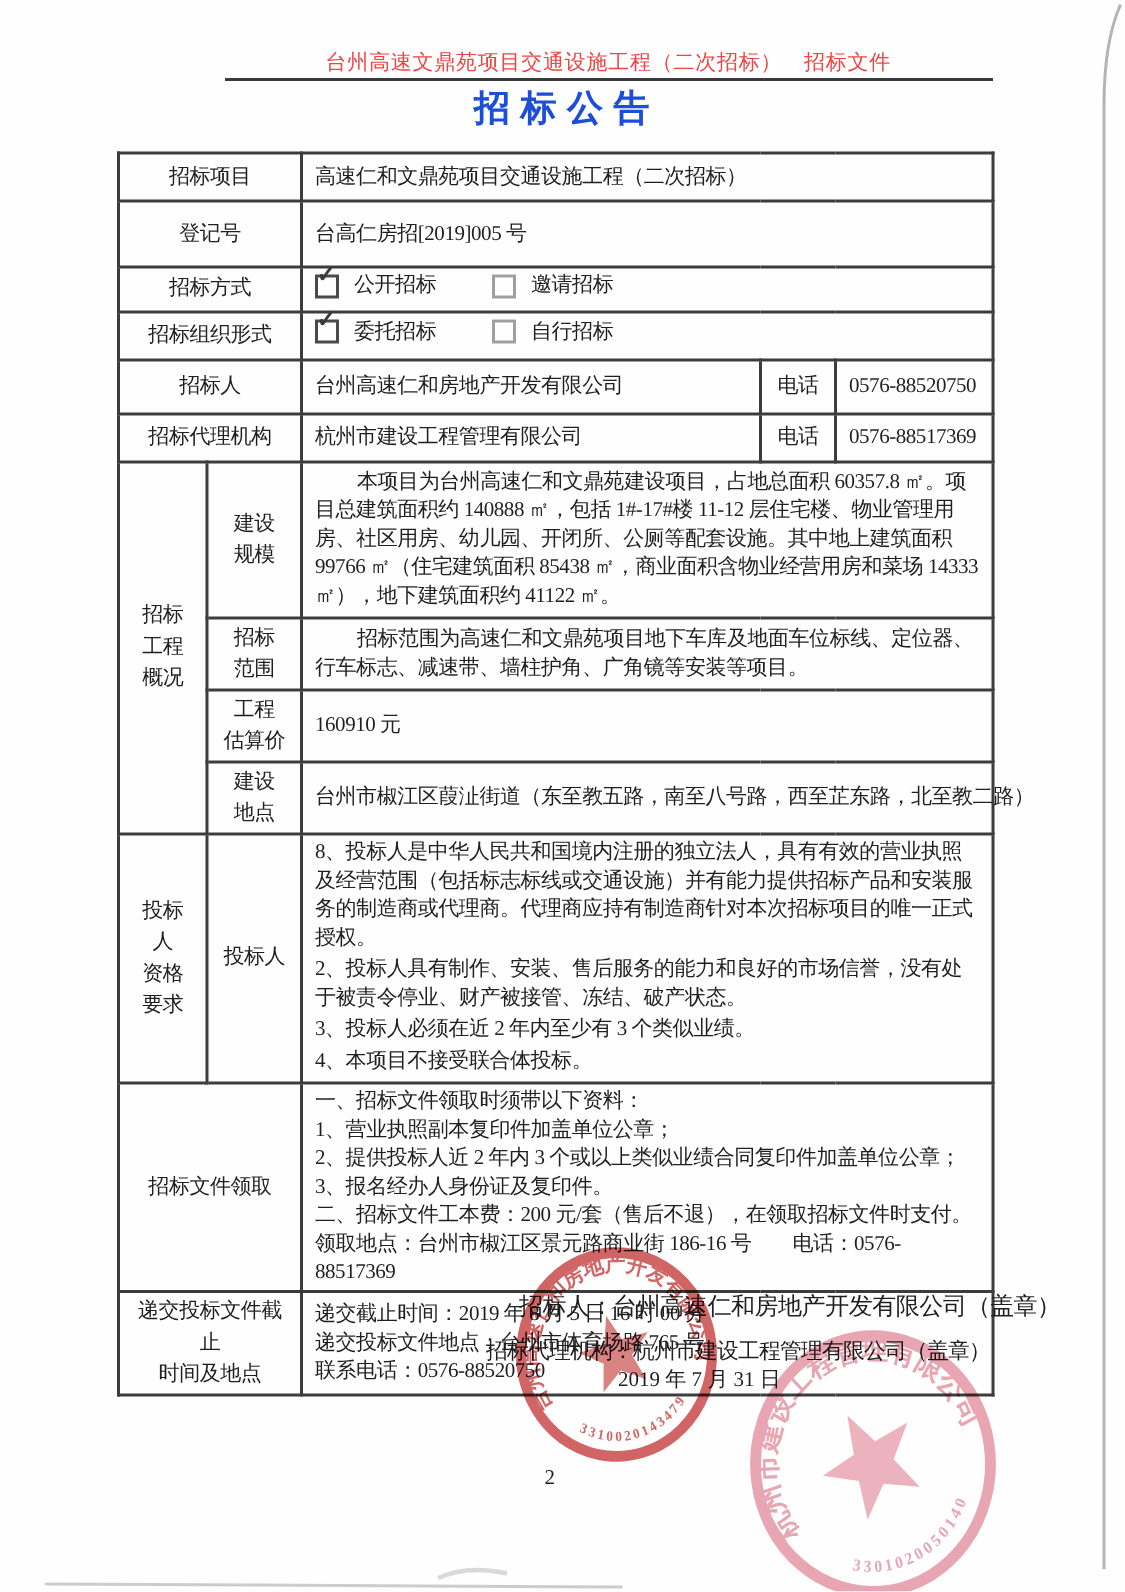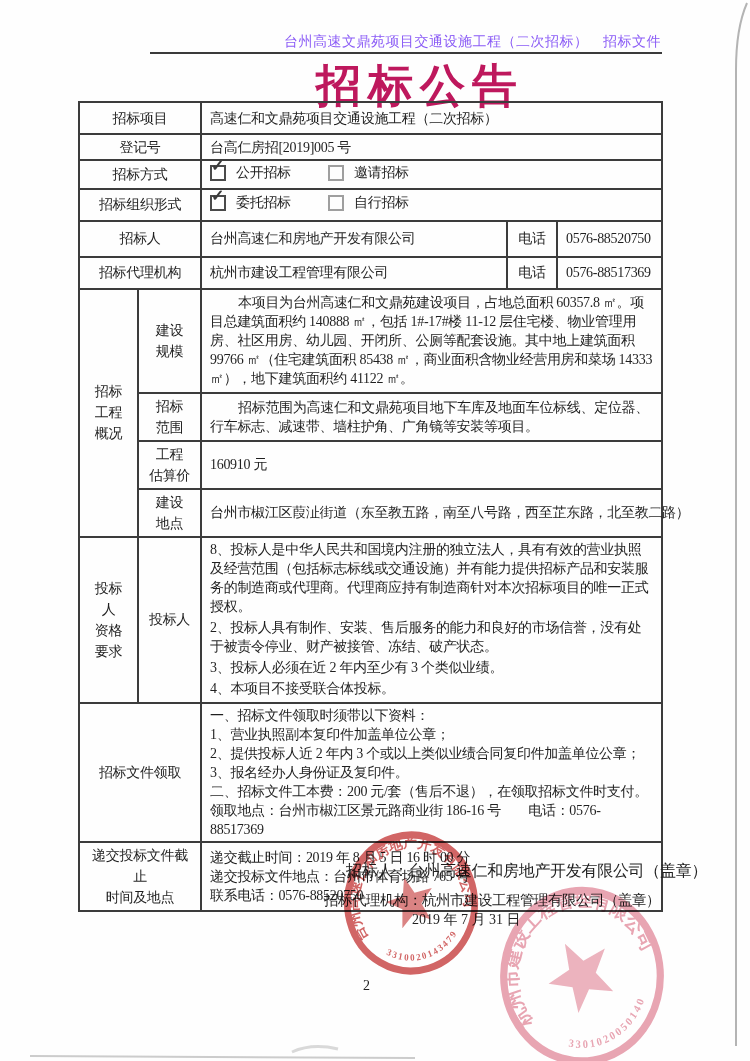--- a/index.html
+++ b/index.html
@@ -1,23 +1,23 @@
 <!DOCTYPE html>
 <html><head>
 <meta charset="utf-8">
 <style>
   html,body{margin:0;padding:0;background:#ffffff;}
   .page{position:relative;width:750px;height:1061px;background:#fefefe;overflow:hidden;
         font-family:"Liberation Serif","DejaVu Serif",serif;color:#1f1f1f;}
   
-  .doc-header{position:absolute;top:33px;left:150px;width:511px;text-align:right;
-              font-size:14px;letter-spacing:0.5px;color:#8b5cf6;white-space:nowrap;}
+  .doc-header{position:absolute;top:33px;left:150px;width:511px;text-align:center;
+              font-size:14px;letter-spacing:0.5px;color:#ef4444;white-space:nowrap;}
   .header-rule{position:absolute;top:52px;left:150px;width:512px;height:2px;background:#3a3a3a;}
   .doc-title{position:absolute;top:56px;left:316px;font-family:"Liberation Sans","DejaVu Sans",sans-serif;
-             font-weight:bold;font-size:45px;letter-spacing:7px;color:#be185d;white-space:nowrap;}
+             font-weight:bold;font-size:24px;letter-spacing:7px;color:#1d4ed8;white-space:nowrap;}
   
   table.main{position:absolute;top:101px;left:78px;width:583px;border-collapse:collapse;table-layout:fixed;}
   table.main td{border:2px solid #3c3c3c;font-size:14px;letter-spacing:-0.3px;line-height:19px;
                 padding:2px 8px;vertical-align:middle;}
   td.lab{text-align:center;padding:2px 2px;font-size:14.5px;letter-spacing:0;}
   td.lab div{line-height:21px;}
   td.con{padding-left:12px;}
   td.para{text-indent:2em;line-height:20px;padding:4px 8px;}
   td.items{padding:4px 8px;line-height:20.5px;vertical-align:top;}
   td.items p{margin:0 0 2px 0;}
@@ -58,21 +58,21 @@
         <col style="width:63px">
         <col style="width:306px">
         <col style="width:50px">
         <col style="width:105px">
     </colgroup>
     <tbody>
         <tr style="height:32px">
       <td class="lab" colspan="2">招标项目</td>
       <td class="con" colspan="3">高速仁和文鼎苑项目交通设施工程（二次招标）</td>
     </tr>
-    <tr style="height:26px">
+    <tr style="height:44px">
       <td class="lab" colspan="2">登记号</td>
       <td class="con" colspan="3">台高仁房招[2019]005 号</td>
     </tr>
     <tr style="height:28px">
       <td class="lab" colspan="2">招标方式</td>
       <td class="con" colspan="3">
         <span class="opt">
           <span class="cb">
                 <span class="tick">✓</span>
               </span>

